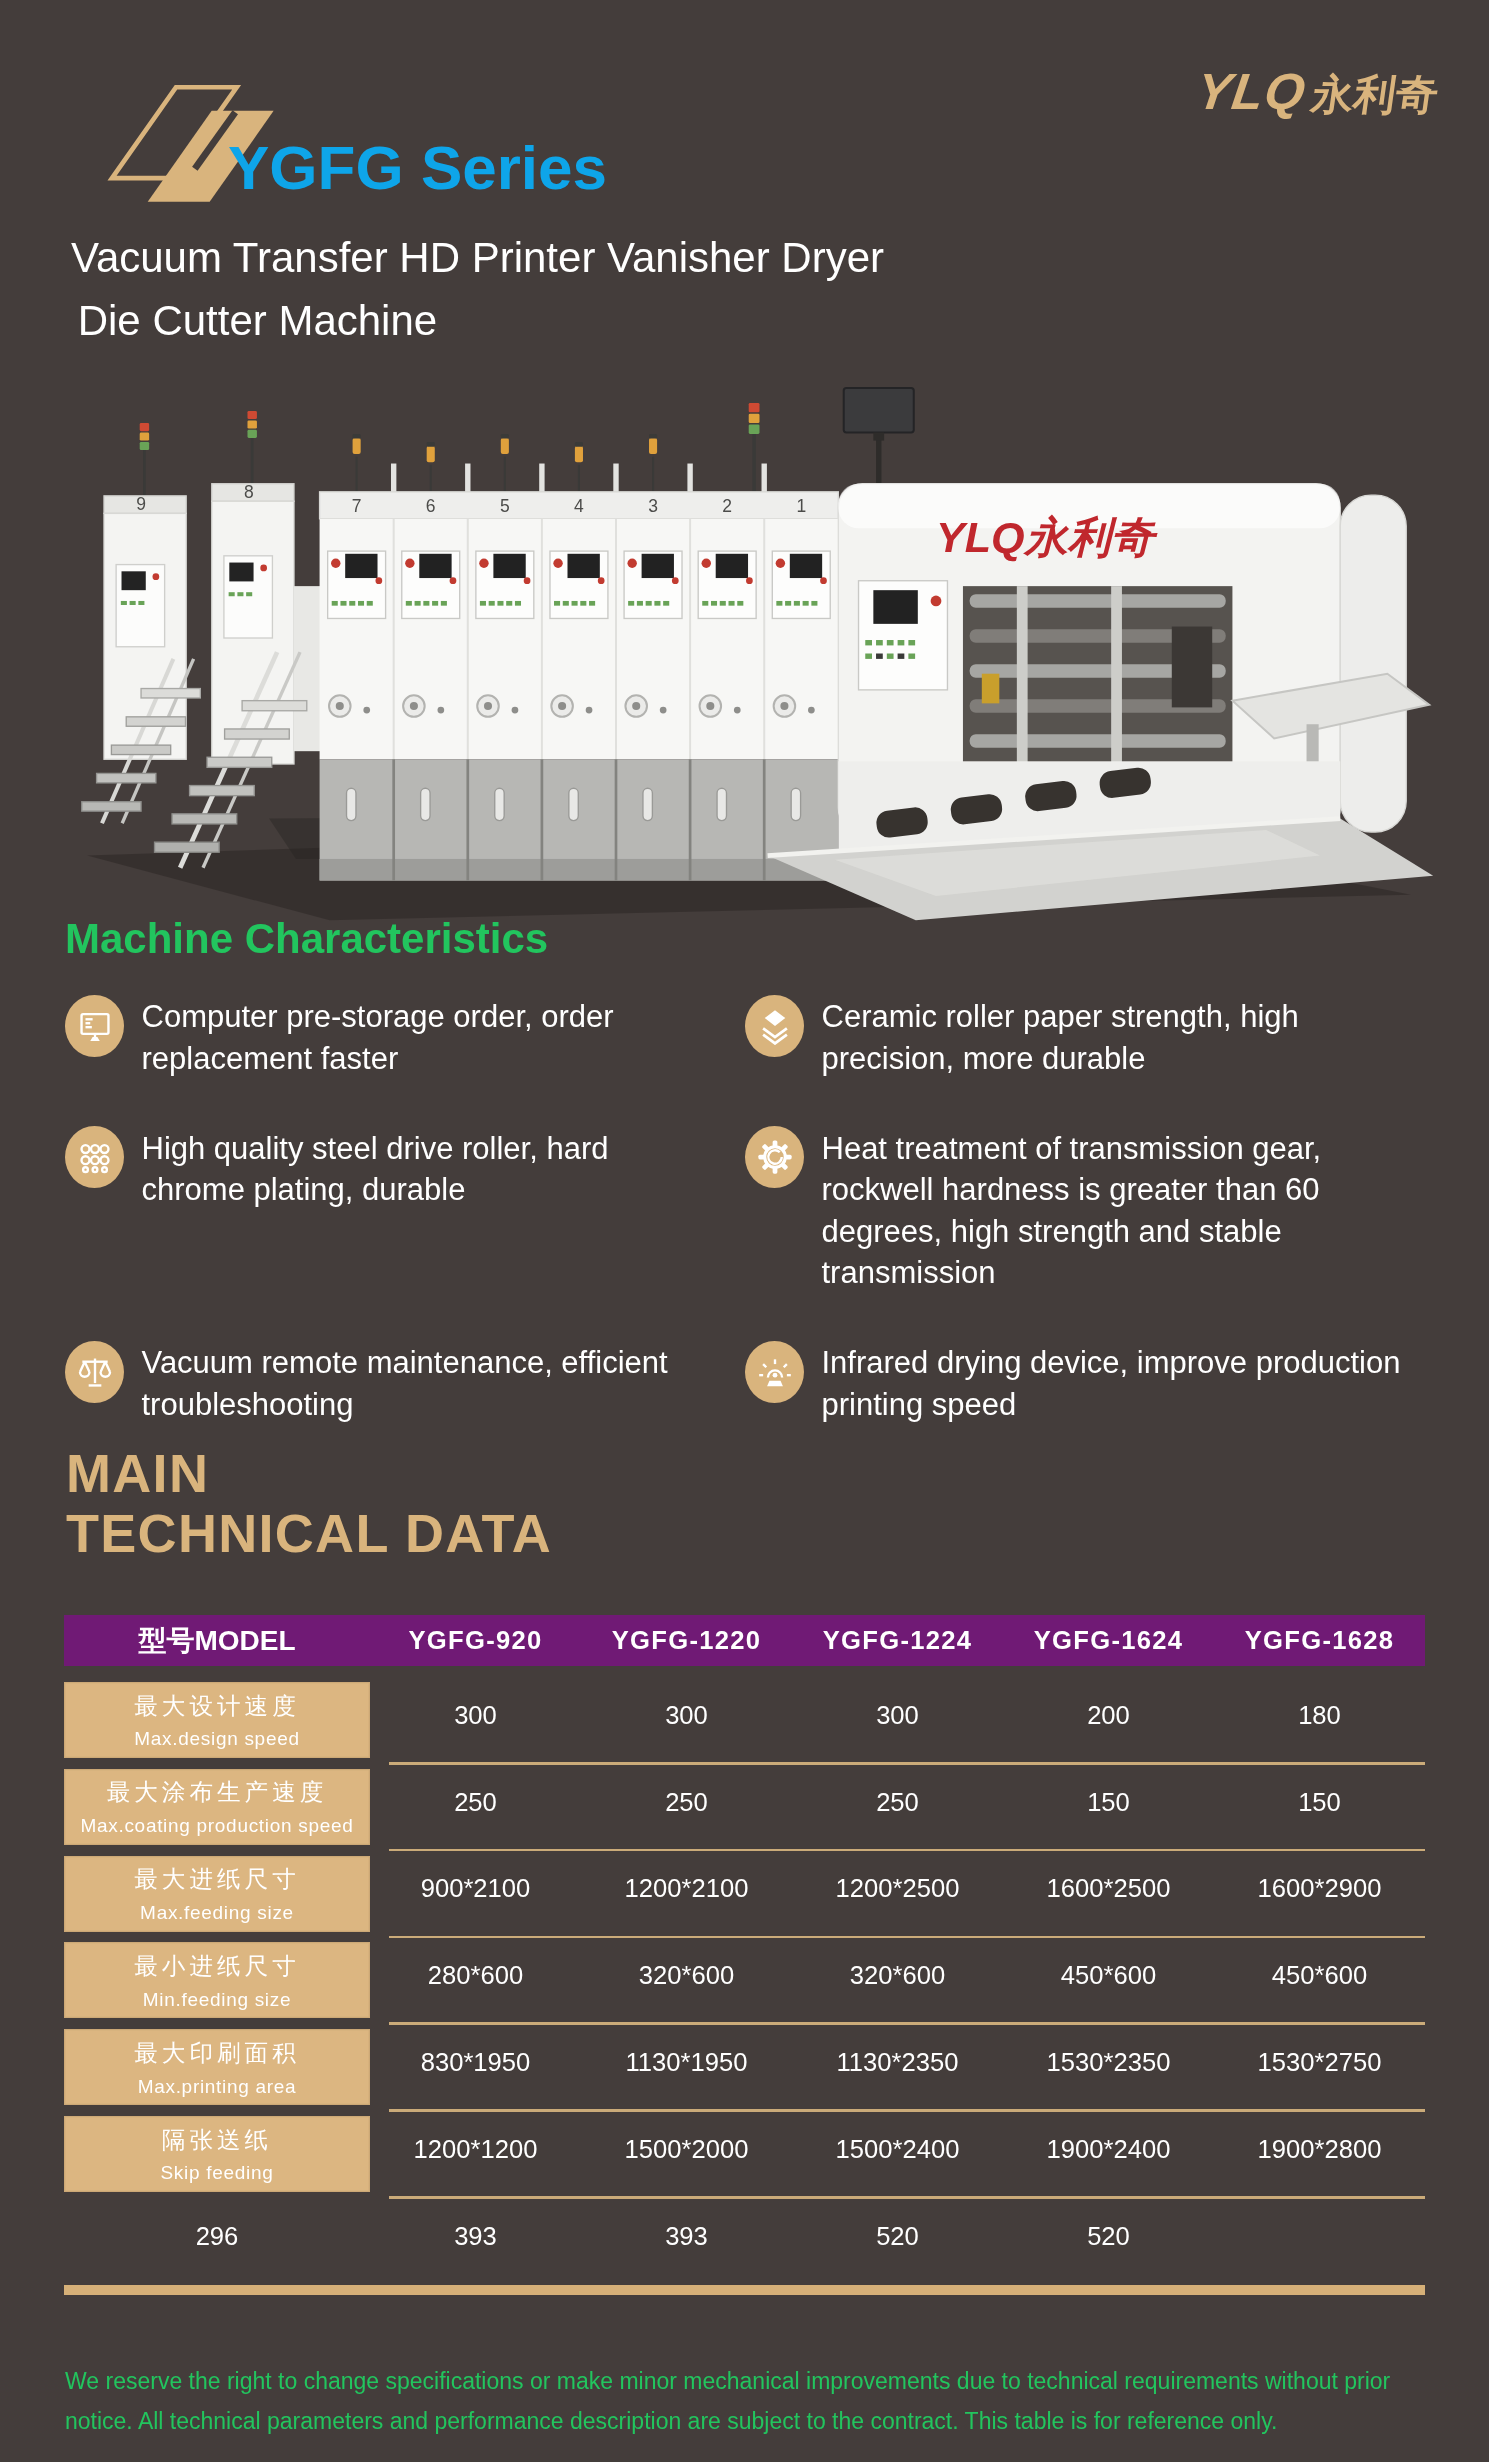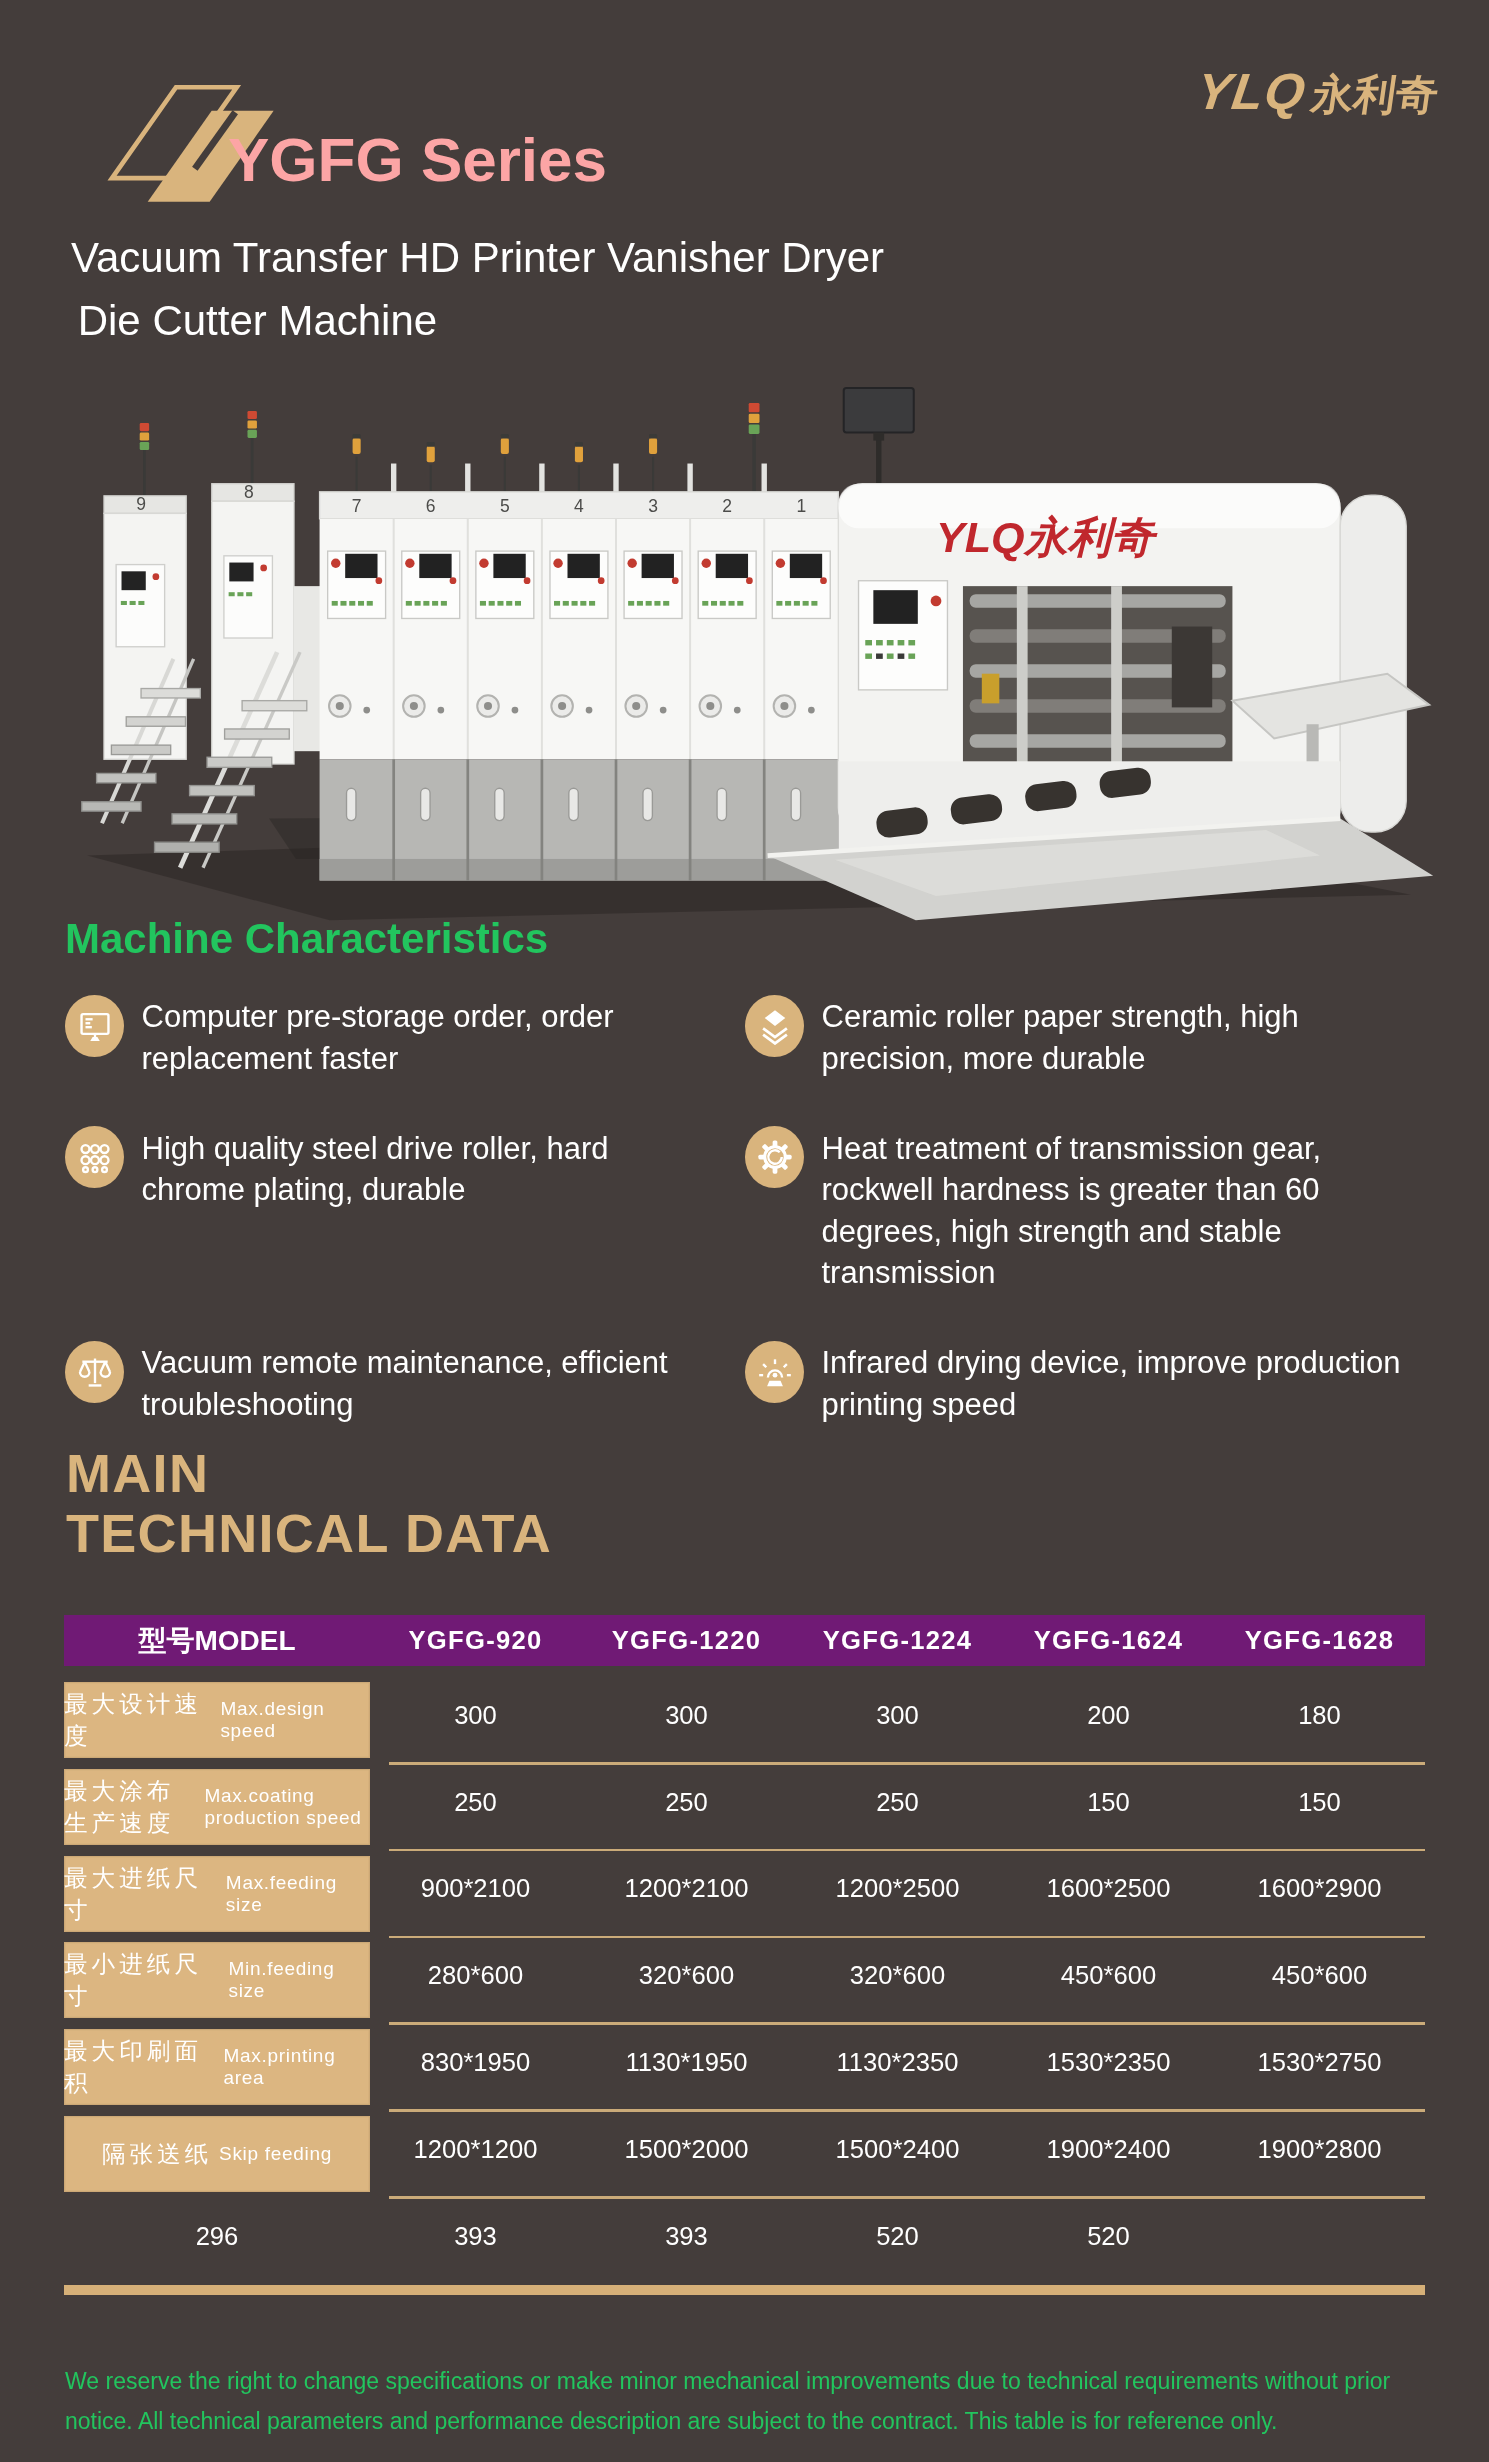--- a/index.html
+++ b/index.html
@@ -4,21 +4,21 @@
 <style>
   html,body{margin:0;padding:0;background:#2e2a28;}
   .page{position:relative;width:1489px;height:2462px;background:#443d3b;overflow:hidden;
         font-family:"Liberation Sans","DejaVu Sans",sans-serif;}
   
   .brand-logo{position:absolute;top:62px;right:51px;display:flex;align-items:baseline;
               color:#d9b47d;transform:skewX(-8deg);}
   .brand-logo .ylq{font-size:51px;font-weight:900;font-style:italic;letter-spacing:1.3px;}
   .brand-logo .cn{font-size:42px;font-weight:700;margin-left:6.7px;}
   .logo-mark{position:absolute;left:75px;top:77px;width:202px;height:135px;}
-  .series-title{position:absolute;left:228px;top:124px;font-size:62px;font-weight:700;color:#fca5a5;}
+  .series-title{position:absolute;left:228px;top:132px;font-size:62px;font-weight:700;color:#0ea5e9;}
   .subtitle{position:absolute;left:71px;top:226px;color:#ffffff;font-size:42px;line-height:1.5;}
   .subtitle .l2{padding-left:6.7px;}
   
   .machine-wrap{position:absolute;left:40px;top:384px;width:1408px;height:539px;}
   
   .chars-title{position:absolute;left:65px;top:915px;font-size:42px;font-weight:700;color:#22c55e;}
   .features{position:absolute;left:65px;top:995px;width:1367px;display:grid;
             grid-template-columns:680px 687px;grid-template-rows:repeat(3,auto);
             grid-auto-flow:column;row-gap:47px;}
   .feature{display:flex;align-items:flex-start;}
@@ -33,21 +33,21 @@
   .spec-table{position:absolute;left:64px;top:1615px;width:1361px;}
   .t-header{display:grid;grid-template-columns:306px repeat(5,211px);height:51px;
             background:#701a75;align-items:center;color:#fff;font-weight:700;}
   .t-header .model-label{font-size:28px;text-align:center;}
   .t-header .model-name{font-size:25.6px;text-align:center;letter-spacing:1.3px;}
   .t-body{margin-top:16px;}
   .t-row{display:grid;grid-template-columns:306px repeat(5,211px);height:76px;
          margin-bottom:10.8px;position:relative;}
   .t-row:not(:last-child)::after{content:"";position:absolute;left:325px;right:0;bottom:-6.7px;
          height:2.7px;background:#cbab79;}
-  .t-label{background:#dcb681;color:#fff;display:flex;flex-direction:row;
+  .t-label{background:#dcb681;color:#fff;display:flex;flex-direction:column;
            align-items:center;justify-content:center;gap:6.7px;box-shadow:inset 0 0 0 1.3px rgba(90,70,40,.12);}
   .t-label .zh{font-size:23.6px;letter-spacing:4px;}
   .t-label .en{font-size:19px;letter-spacing:0.7px;}
   .t-val{color:#fff;font-size:25.6px;display:flex;align-items:center;justify-content:center;
          padding-bottom:9.4px;}
   .gold-bar{position:absolute;left:64px;top:2285px;width:1361px;height:10px;background:#d6b078;}
   .disclaimer{position:absolute;left:65px;top:2329px;width:1364px;color:#22c55e;
               font-size:23px;line-height:1.75;margin-top:32px;}
 </style>
 </head>

